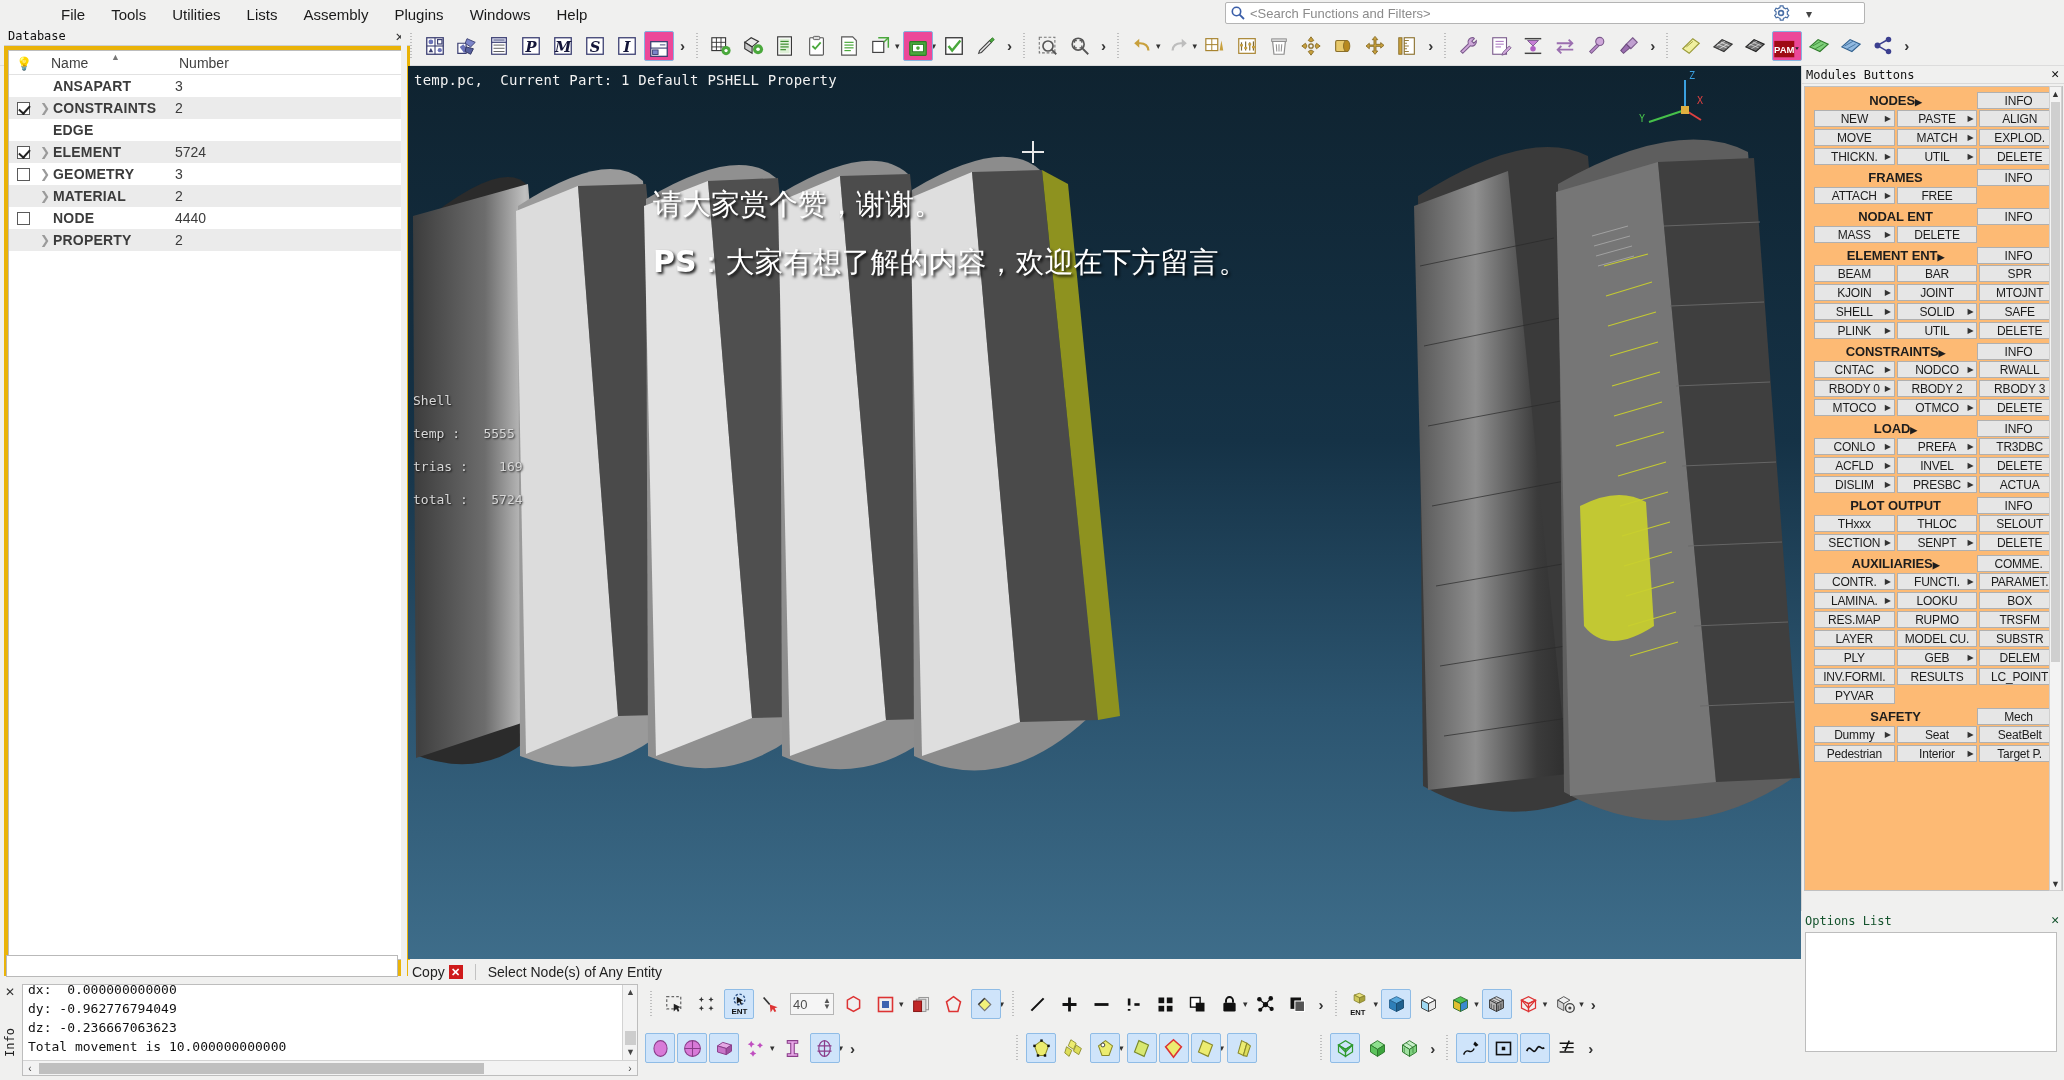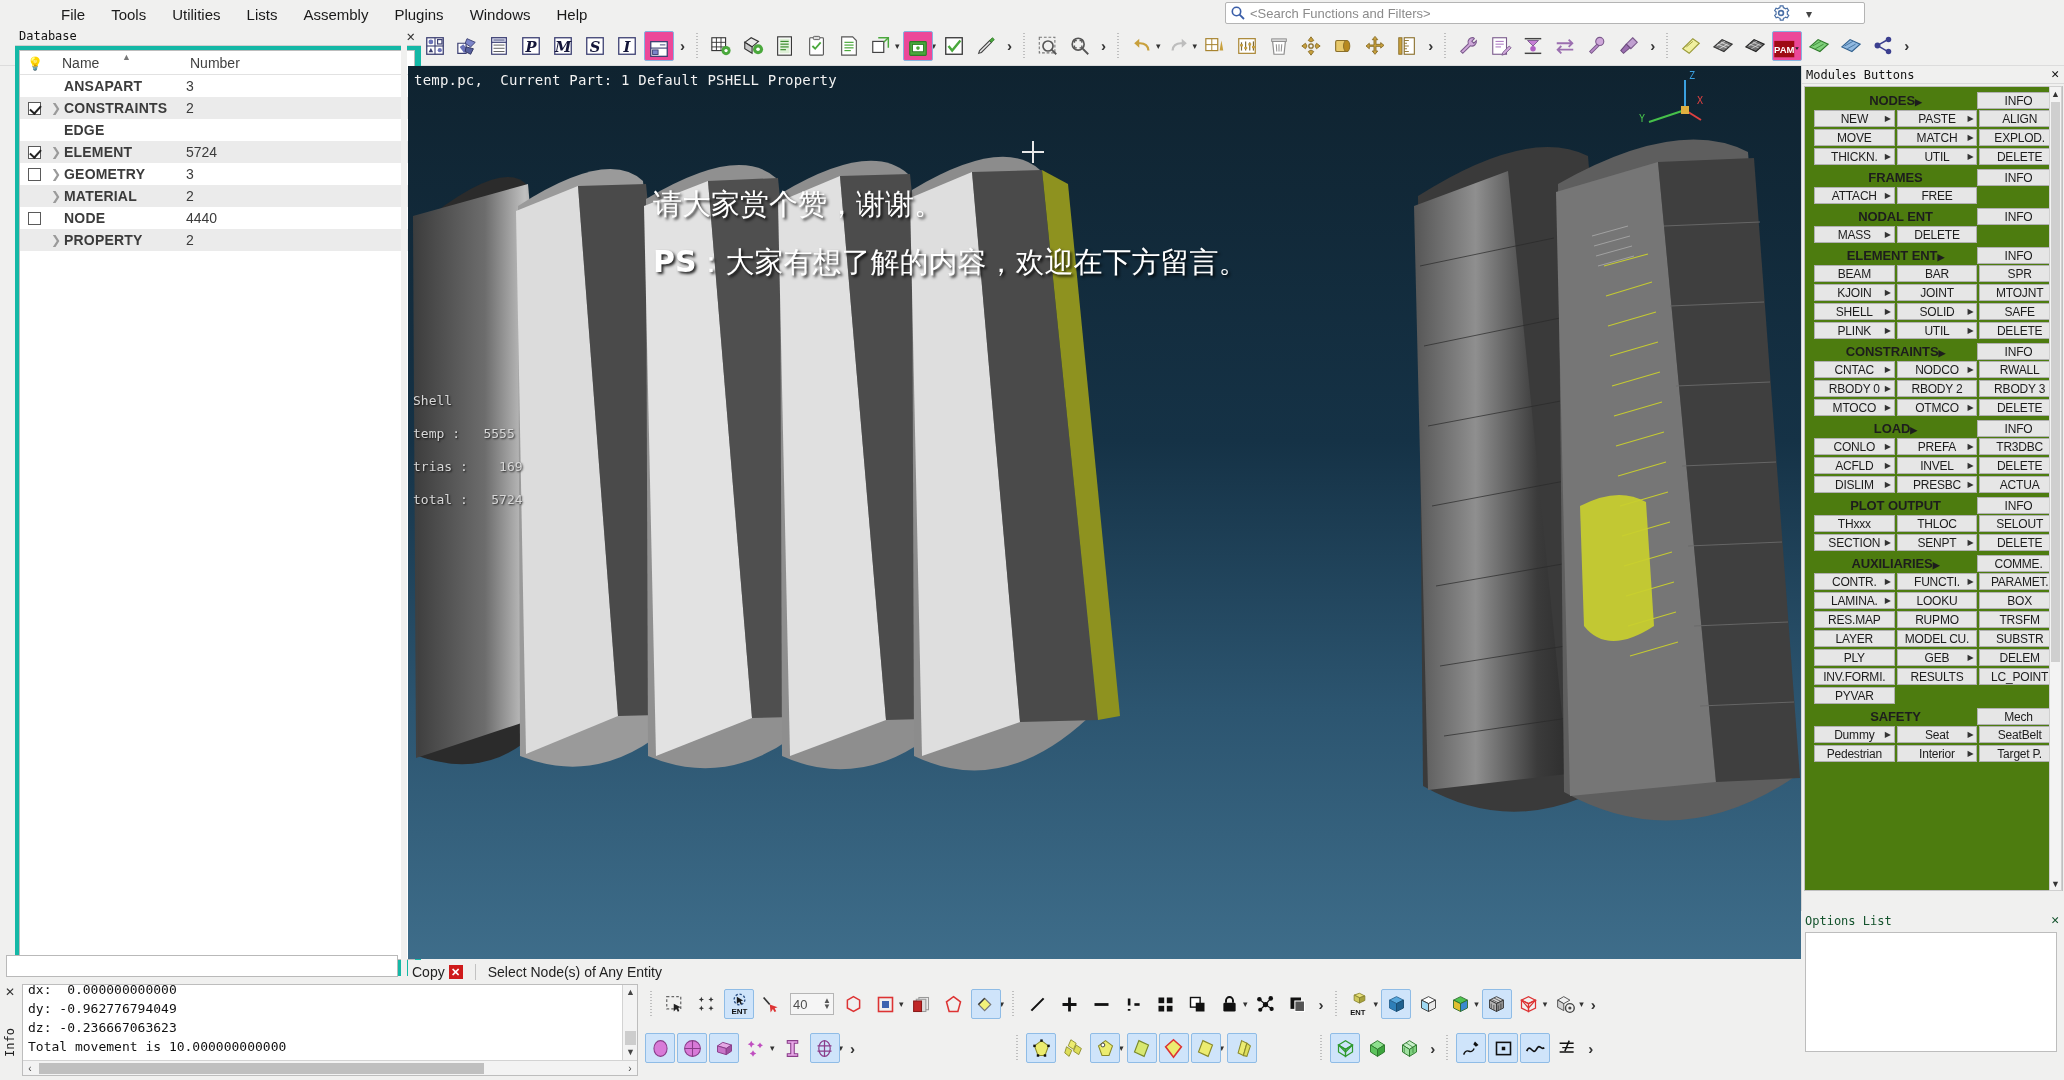--- a/index.html
+++ b/index.html
@@ -48,22 +48,22 @@
     display: flex; align-items: center; justify-content: center;
     border: 1px solid transparent; border-radius: 2px; cursor: default;
     position: relative;
   }
   .tbtn.on { background: #ec4899; border-color: #85b3e0; align-items: flex-end; }
   .caret { font-size: 9px; color: #333; margin-left: -2px; margin-right: 2px; }
   .arrowmore { font-size: 15px; color: #333; padding: 0 5px; font-weight: bold; cursor: default;}
 
   
   .dbpanel {
-    position: absolute; left: 15px; top: 26px; width: 406px; height: 950px;
-    background: #14b8a6;
+    position: absolute; left: 4px; top: 26px; width: 406px; height: 950px;
+    background: #eab308;
   }
   .dbtitlebar {
     height: 20px; background: #f0f0ef; display: flex; align-items: center;
     padding: 0 4px; font-family: "DejaVu Sans Mono", monospace; font-size: 12px;
     color: #111; border-bottom: 1px solid #d0d0d0;
     position: relative;
   }
   .dbtitlebar .closex { position: absolute; right: 6px; top: 2px; font-size: 14px; color: #333; cursor: default; }
   .dbtree {
     position: absolute; left: 4px; top: 24px; width: 396px; height: 910px;
@@ -217,21 +217,21 @@
     background: #f0f0ef; border-left: 1px solid #d4d4d4;
   }
   .mp-title {
     height: 18px; display: flex; align-items: center; padding-left: 4px;
     font-family: "DejaVu Sans Mono", monospace; font-size: 12px; color: #111;
     position: relative; border-bottom: 1px solid #d9d9d9;
   }
   .mp-title .closex { position: absolute; right: 5px; top: 0px; font-size: 13px; }
   .mp-body {
     position: absolute; left: 2px; top: 20px; width: 259px; height: 805px;
-    border: 1px solid #c0c0c0; background: #4d7c0f; overflow: hidden;
+    border: 1px solid #c0c0c0; background: #fdba74; overflow: hidden;
     padding: 4px 2px 0 9px;
   }
   .mp-scroll {
     position: absolute; right: 2px; top: 20px; width: 13px; height: 805px;
     background: #f3f3f3; border: 1px solid #d0d0d0;
   }
   .mp-scroll .a { position: absolute; left: 0; width: 11px; height: 13px; font-size: 9px;
                   display: flex; align-items: center; justify-content: center; color: #333; }
   .mp-scroll .a.u { top: 0; } .mp-scroll .a.d { bottom: 0; }
   .mp-scroll .th { position: absolute; left: 1px; top: 15px; width: 9px; height: 560px; background: #cfcfcf; }

